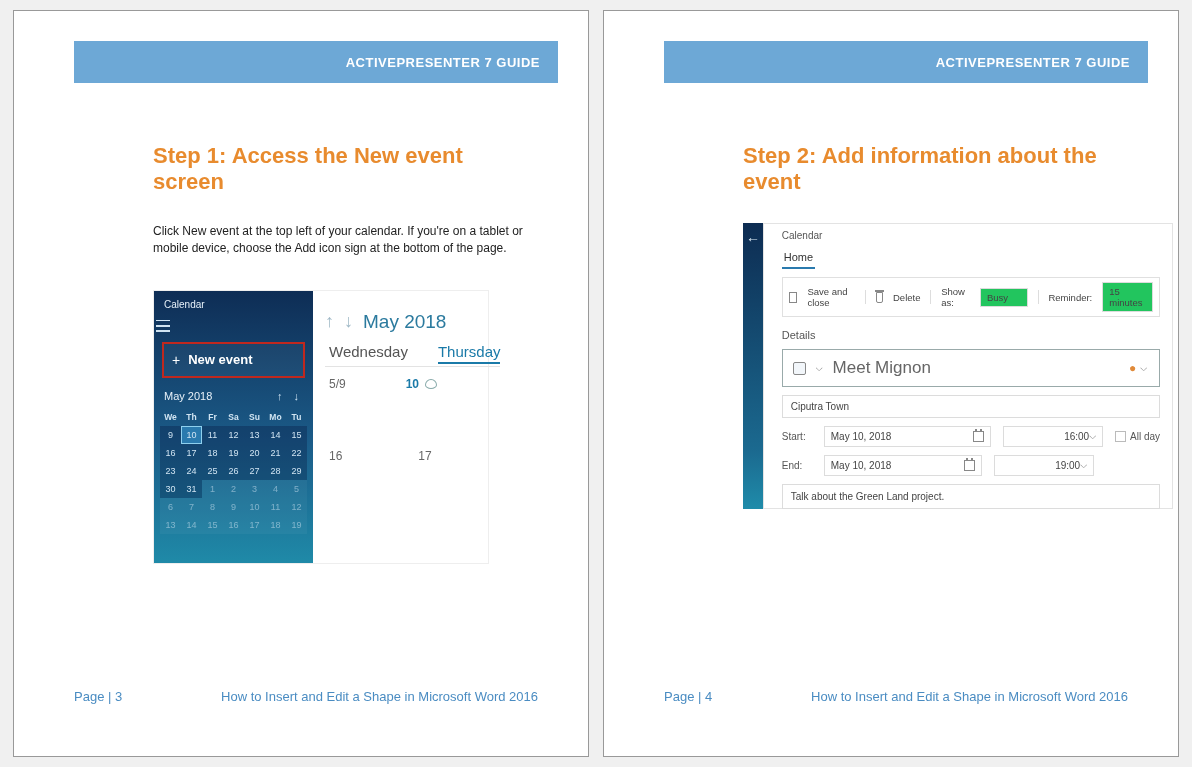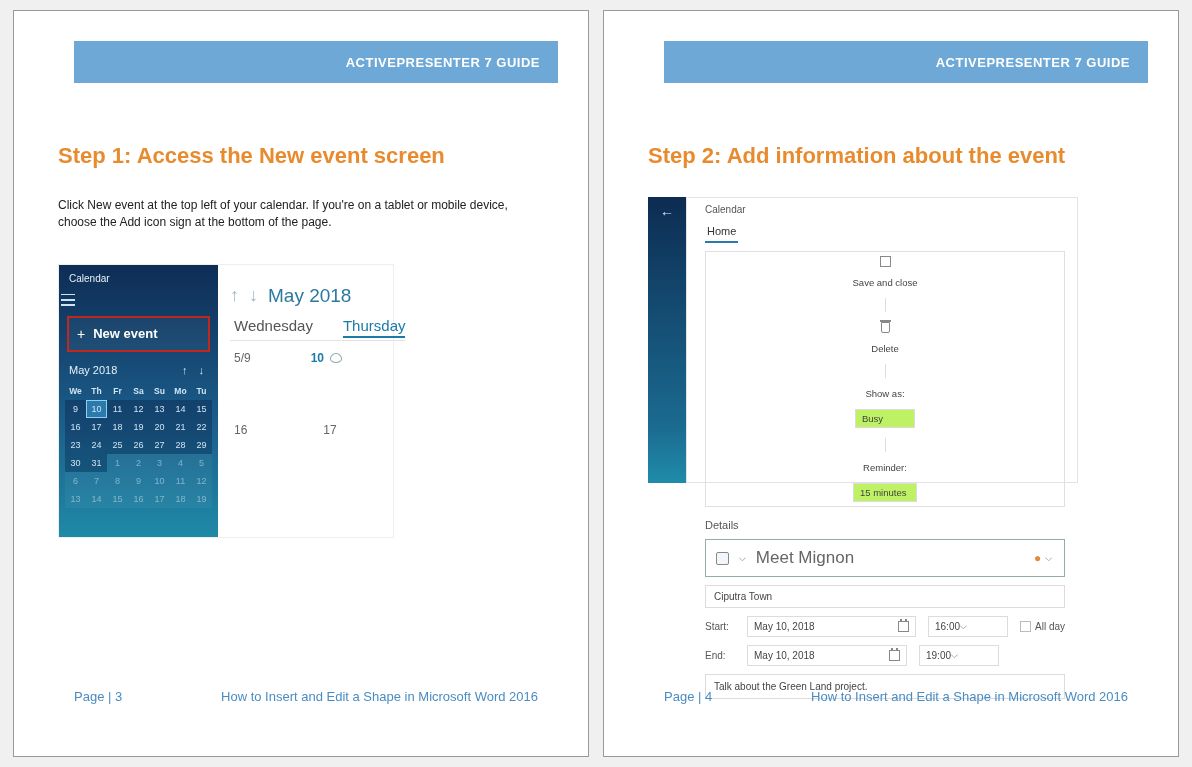--- a/index.html
+++ b/index.html
@@ -29,21 +29,22 @@
     display: flex;
     align-items: center;
     justify-content: flex-end;
     padding-right: 18px;
     color: #fff;
     font-weight: bold;
     font-size: 13px;
     letter-spacing: 0.5px;
   }
   .content {
-    padding: 60px 50px 0 44px;
+    padding: 60px 50px 0 96px;
+    margin-left: 43px;
   }
   h1.step-title {
     color: #e88b2e;
     font-weight: 600;
     font-size: 22px;
     margin-bottom: 28px;
   }
   .body-text {
     font-size: 12px;
     color: #222;
@@ -171,39 +172,39 @@
     background:#fff;
     border:1px solid #e3e3e3;
     padding: 6px 12px 0 18px;
     display:flex; flex-direction:column; gap:8px;
   }
   .s2-title { font-size:10px; color:#555; }
   .s2-tab  { font-size:11px; color:#333; border-bottom:2px solid #2a7aae; display:inline-block; padding:2px 2px 4px 2px; }
   .s2-toolbar {
     display:flex; align-items:center; gap:10px;
     border:1px solid #e0e0e0; padding:4px 6px;
-    font-size:9.5px; color:#444;flex-direction:column;
+    font-size:9.5px; color:#444;
   }
   .s2-toolbar .sep { width:1px; height:14px; background:#ddd; }
   .s2-input-plain {
-    border:1px solid #dcdcdc; padding:3px 6px; font-size:9.5px; color:#444; background:#bef264;
+    border:1px solid #dcdcdc; padding:3px 6px; font-size:9.5px; color:#444; background:#22c55e;
   }
   .s2-details { font-size:11px; color:#555; margin-top:4px; }
   .event-name-box {
     border:1px solid #9aa; padding:8px 10px;
     display:flex; align-items:center; gap:10px;
     font-size:17px; color:#666; font-weight:300;
     position:relative;
   }
   .event-name-box .bullet { position:absolute; right:12px; color:#e08a3a; font-size:12px; display:flex; align-items:center; gap:4px; }
   .loc-box { border:1px solid #dcdcdc; padding:5px 8px; font-size:10px; color:#444; }
   .dt-row { display:flex; align-items:center; gap:12px; }
   .dt-row .label { width:30px; font-size:10px; color:#555; }
   .dt-box { border:1px solid #dcdcdc; padding:4px 6px; font-size:10px; color:#444; flex:1; display:flex; justify-content:space-between; align-items:center; }
-  .time-box { border:1px solid #dcdcdc; padding:4px 6px; font-size:10px; width:80px; display:flex; justify-content:flex-start; }
+  .time-box { border:1px solid #dcdcdc; padding:4px 6px; font-size:10px; width:100px; display:flex; justify-content:flex-end; }
   .chev { color:#888; font-size:9px; }
   .allday { display:flex; align-items:center; gap:4px; font-size:10px; color:#555; }
   .allday .cb { width:11px;height:11px;border:1px solid #bbb; }
   .notes-box { border:1px solid #dcdcdc; padding:6px 8px; font-size:10px; color:#444; height:28px; }
   .cal-ico { width:11px;height:11px;border:1px solid #888;display:inline-block;position:relative; }
   .cal-ico::before{content:"";position:absolute;top:-3px;left:1px;width:2px;height:3px;background:#888;}
   .cal-ico::after{content:"";position:absolute;top:-3px;right:1px;width:2px;height:3px;background:#888;}
   .save-ico { width:11px;height:11px;border:1px solid #888;display:inline-block;position:relative; }
   .trash-ico { width:9px;height:11px;border:1px solid #888;display:inline-block;border-radius:0 0 2px 2px;position:relative; }
   .trash-ico::before{content:"";position:absolute;top:-3px;left:-2px;right:-2px;height:2px;background:#888;}

